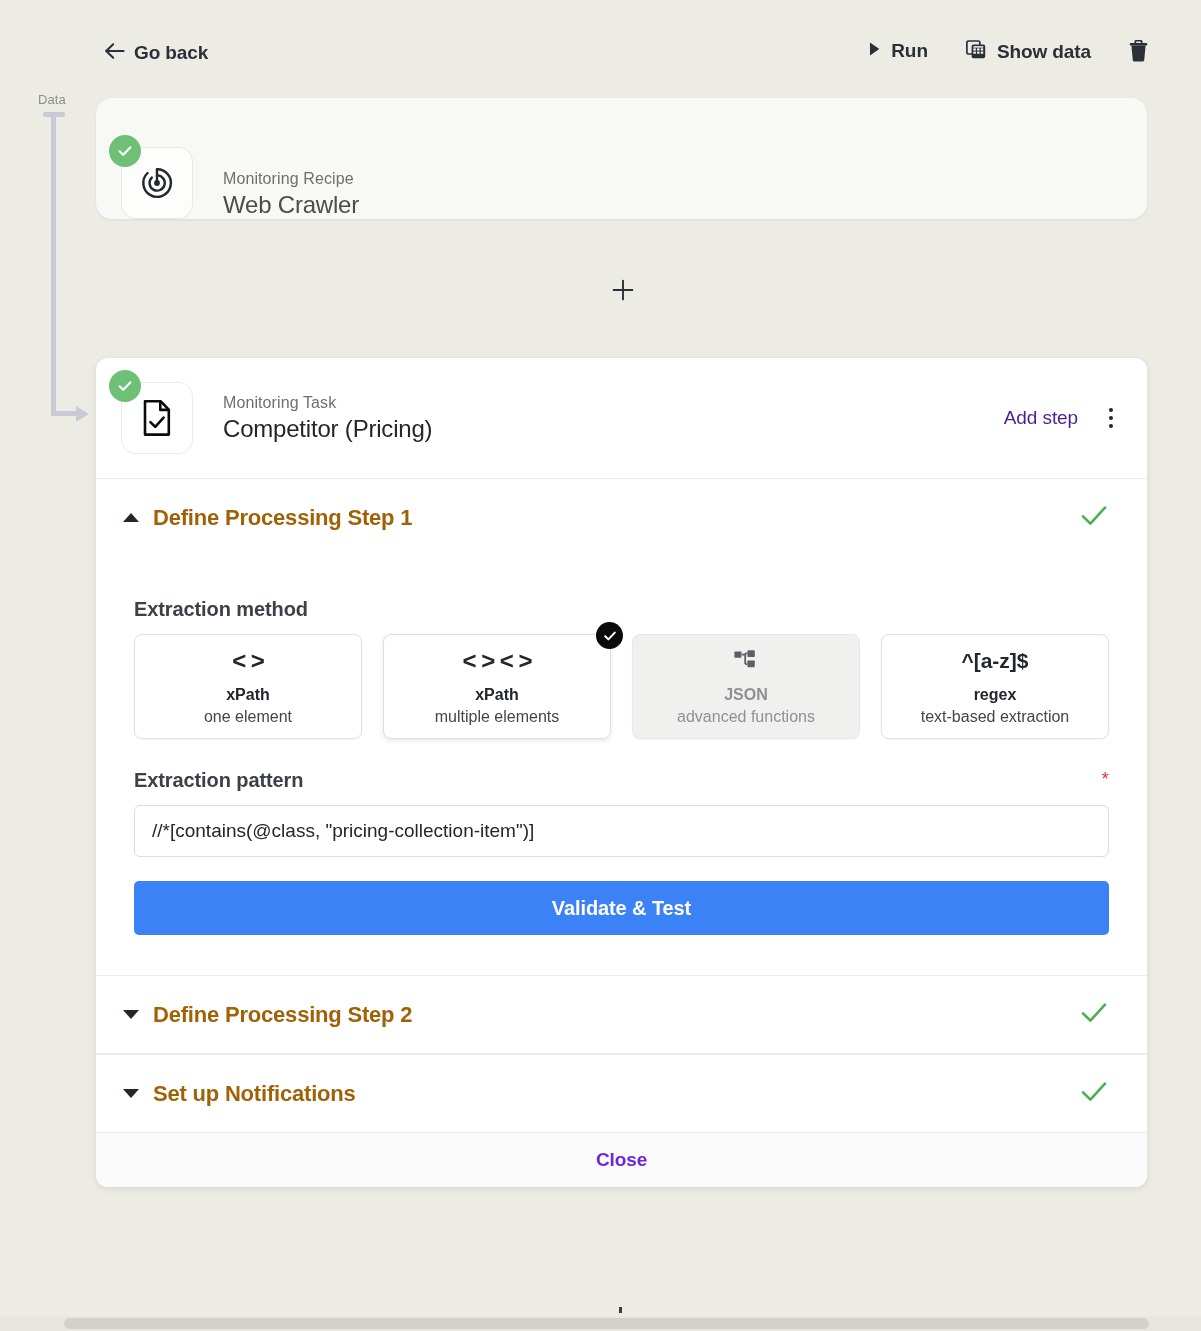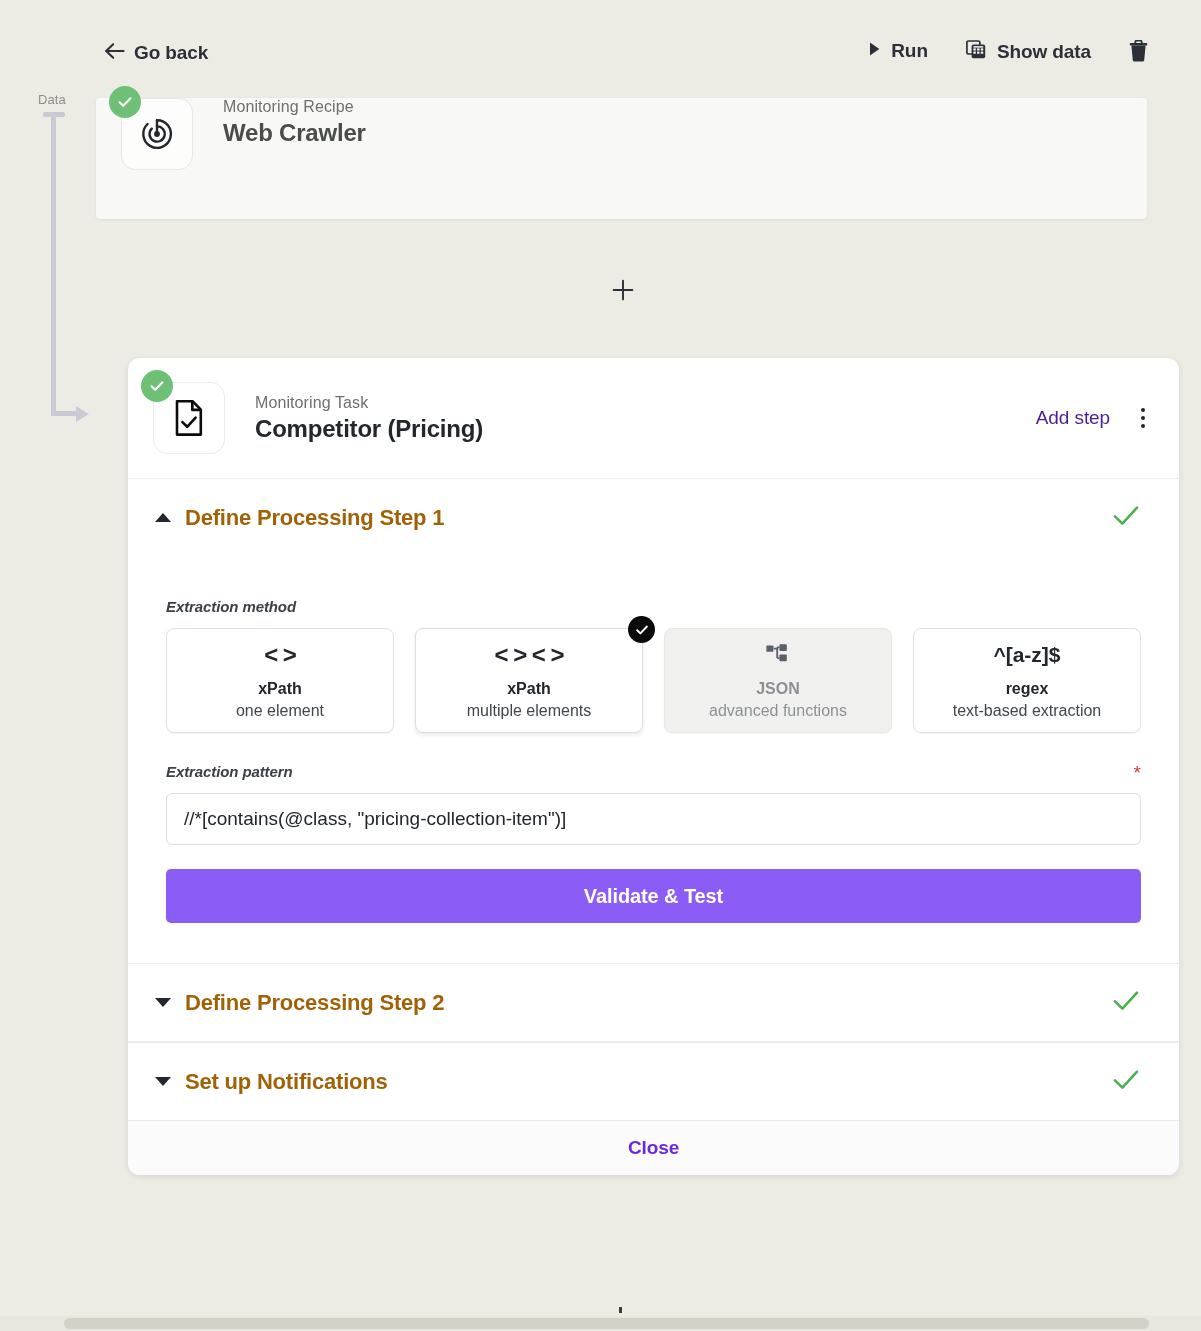--- a/index.html
+++ b/index.html
@@ -109,24 +109,24 @@
   }
 
   
   .recipe-card {
     position: absolute;
     left: 96px;
     top: 98px;
     width: 1051px;
     height: 121px;
     background: #f8f8f6;
-    border-radius: 4px;
+    border-radius: 16px;
     box-shadow: 0 1px 3px rgba(0,0,0,0.07);
     display: flex;
-    align-items: flex-start;
+    align-items: flex-end;
   }
   .node-icon-wrap {
     position: relative;
     margin-left: 25px;
     width: 72px;
     height: 72px;
     flex: none;
   }
   .node-icon-box {
     width: 72px;
@@ -154,21 +154,21 @@
   }
   .node-text { margin-left: 30px; }
   .node-kicker {
     font-size: 16px;
     color: #6d706c;
     letter-spacing: 0.1px;
     margin-bottom: 3px;
   }
   .node-title {
     font-size: 24px;
-    font-weight: 700;
+    font-weight: 400;
     color: #4a4d4a;
     letter-spacing: -0.2px;
   }
   .node-title.dark { color: #22262d; }
 
   
   .plus-btn {
     position: absolute;
     left: 612px;
     top: 279px;
@@ -181,21 +181,20 @@
   
   .task-card {
     position: absolute;
     left: 96px;
     top: 358px;
     width: 1051px;
     background: #ffffff;
     border-radius: 12px;
     box-shadow: 0 2px 7px rgba(0,0,0,0.09);
     overflow: hidden;
-    margin-left: 32px;
   }
   .task-header {
     height: 121px;
     display: flex;
     align-items: center;
     position: relative;
     border-bottom: 1px solid #ececec;
   }
   .task-header-right {
     position: absolute;
@@ -258,26 +257,25 @@
     font-weight: 700;
     color: #a16207;
     letter-spacing: -0.2px;
     flex: 1;
   }
   .section-divider { height: 1px; background: #ececec; margin: 0; }
 
   
   .section-body { padding: 42px 38px 40px 38px; }
   .field-label {
-    font-size: 15px;
+    font-size: 20px;
     font-weight: 700;
     color: #3b4049;
     margin-bottom: 13px;
     letter-spacing: -0.1px;
-    font-style: italic;
   }
   .method-grid {
     display: flex;
     gap: 21px;
     margin-bottom: 30px;
   }
   .method-card {
     position: relative;
     flex: 1;
     height: 105px;
@@ -354,21 +352,21 @@
     font-family: "Liberation Sans", sans-serif;
     font-size: 19px;
     color: #22262d;
     outline: none;
     margin-bottom: 24px;
   }
 
   .primary-btn {
     width: 100%;
     height: 54px;
-    background: #8b5cf6;
+    background: #3b82f6;
     color: #ffffff;
     border: none;
     border-radius: 5px;
     font-family: "Liberation Sans", sans-serif;
     font-size: 20px;
     font-weight: 700;
     cursor: pointer;
     letter-spacing: -0.1px;
   }
 

